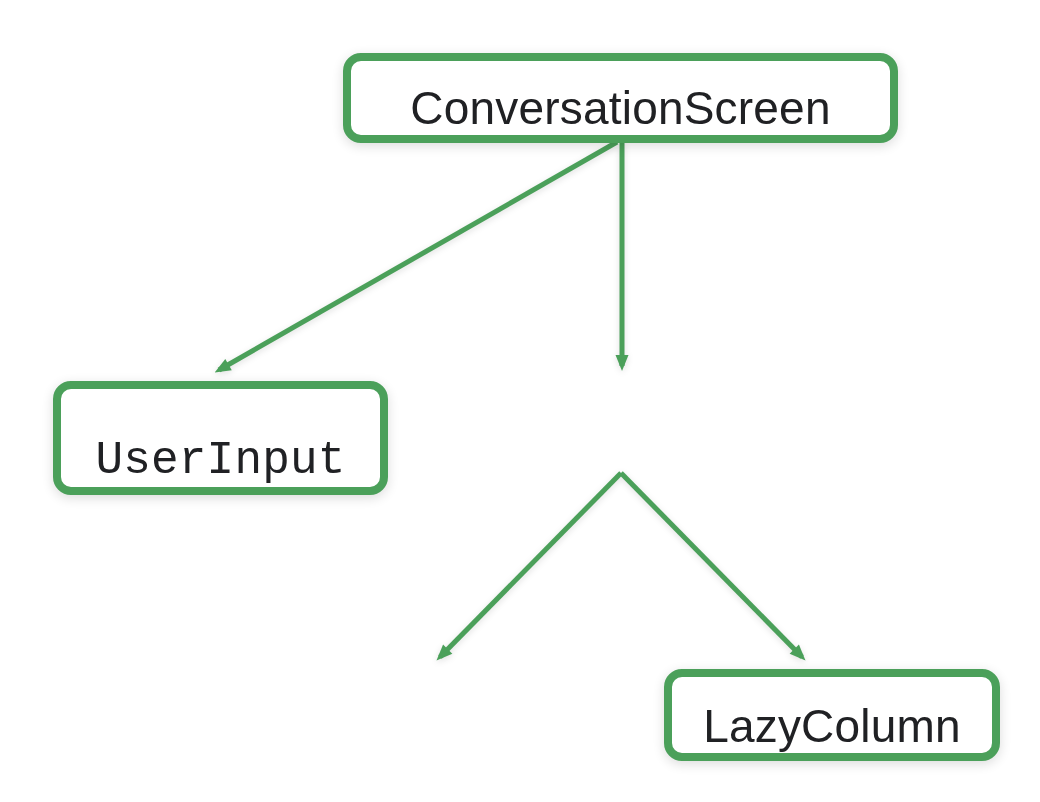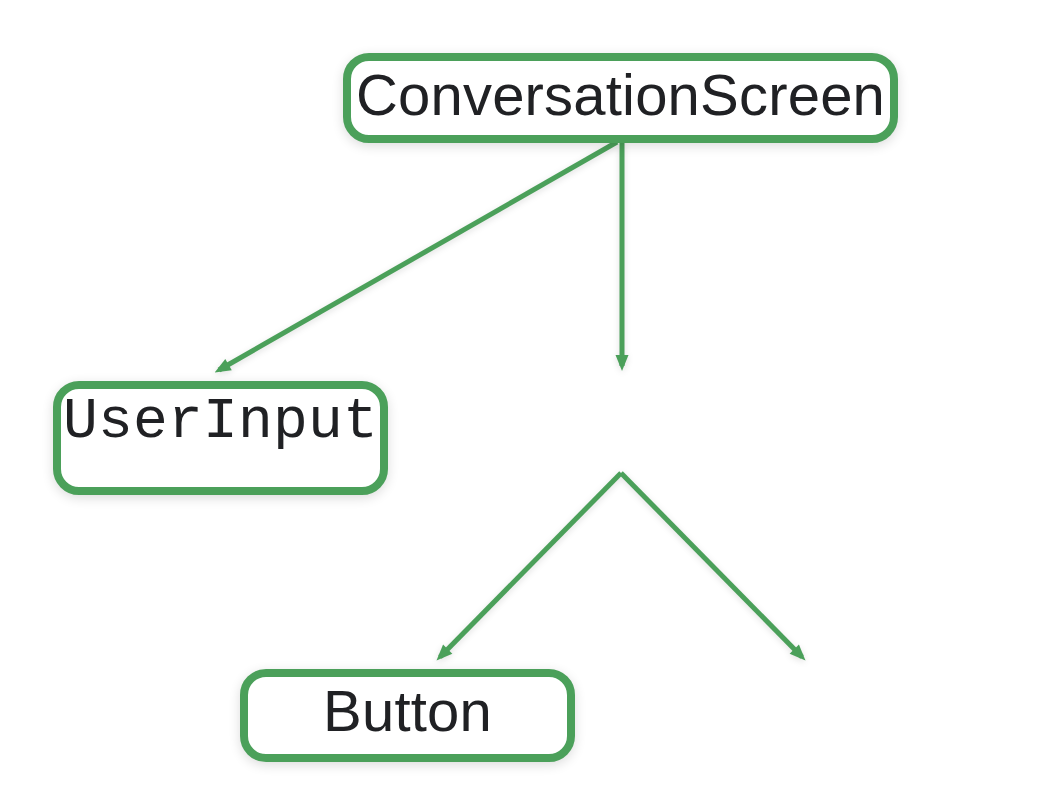--- a/index.html
+++ b/index.html
@@ -27,27 +27,27 @@
   }
   .edge {
     stroke: var(--accent);
     stroke-width: 5;
     fill: none;
   }
   .arrowhead { fill: var(--accent); }
   .node {
     position: absolute;
     display: flex;
-    align-items: flex-start;
+    align-items: flex-end;
     justify-content: center;
     background: var(--node-fill);
     border: 8px solid var(--accent);
-    border-radius: 26px;
+    border-radius: 18px;
     color: var(--text);
-    font-size: 58px;
+    font-size: 46px;
     letter-spacing: 0.2px;
     box-shadow: 0 3px 12px rgba(0,0,0,0.14);
     white-space: nowrap;
   }
   .node-conversation-screen { left: 343px; top: 53px;  width: 555px; height: 90px; }
   .node-user-input          { left: 53px;  top: 381px; width: 335px; height: 114px; font-family: Liberation Mono, monospace; }
   .node-messages-list       { left: 447px; top: 381px; width: 328px; height: 90px; }
   .node-button              { left: 240px; top: 669px; width: 335px; height: 93px; }
   .node-lazy-column         { left: 664px; top: 669px; width: 336px; height: 92px; }
 </style>
@@ -70,18 +70,18 @@
 
   <div class="node node-conversation-screen">
     <span>ConversationScreen</span>
   </div>
 
   <div class="node node-user-input">
     <span>UserInput</span>
   </div>
 
 
-  <div class="node node-button">
-    <span>Button</span>
+
+  <div class="node node-lazy-column">
+    <span>LazyColumn</span>
   </div>
-
 
 </div>
 
 </body></html>

